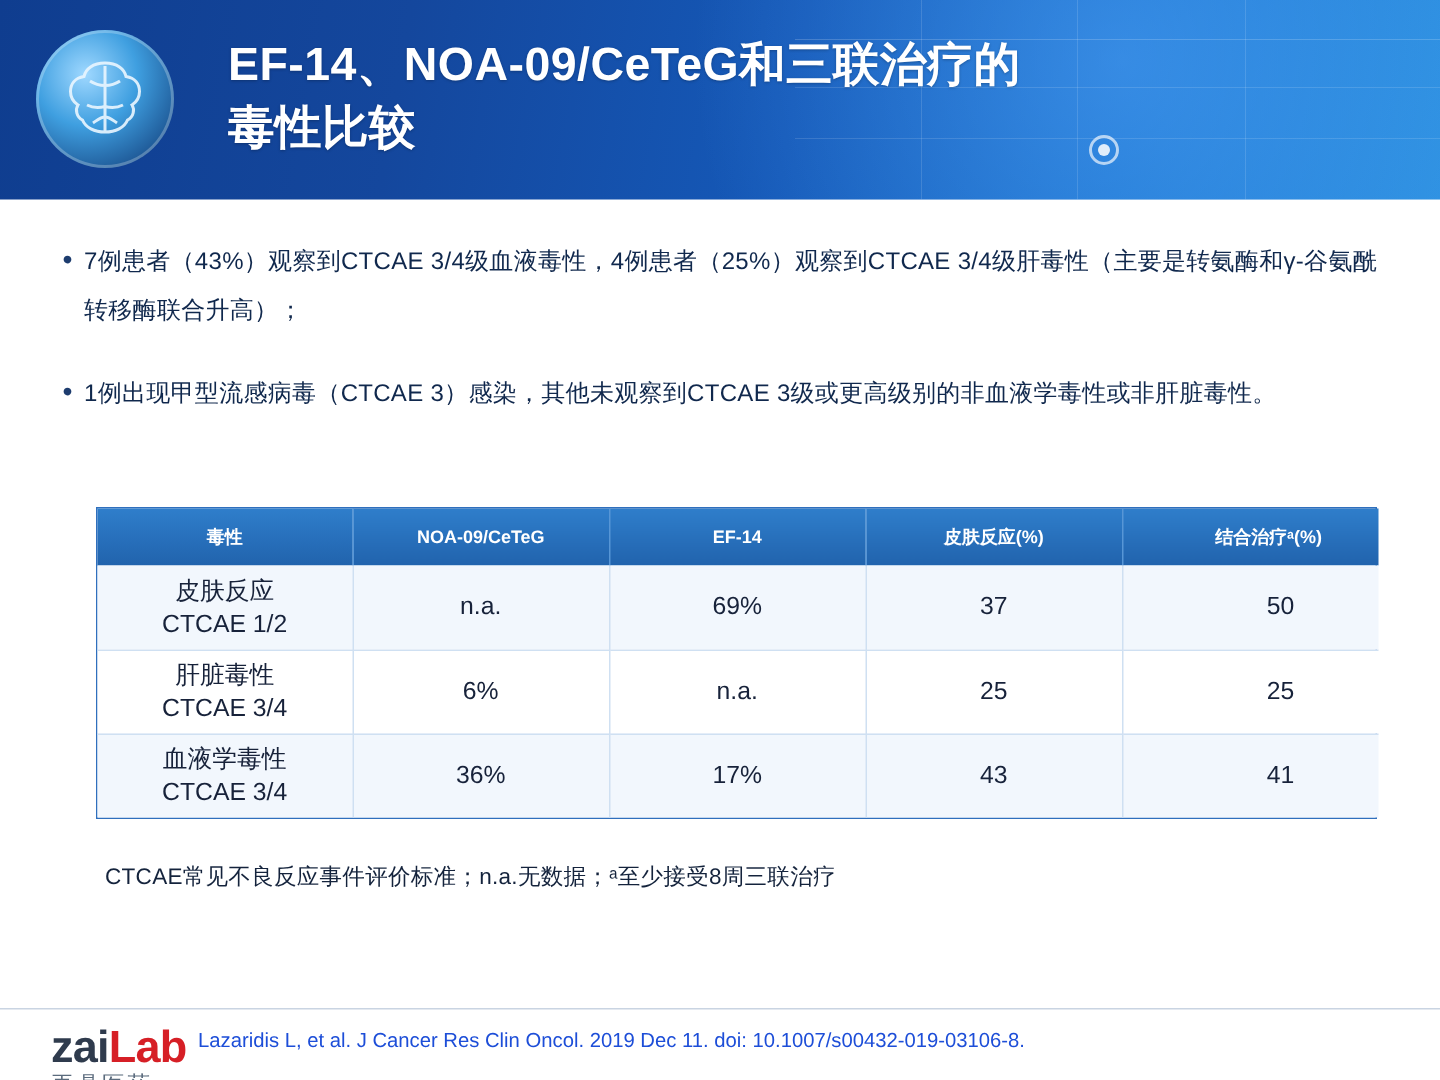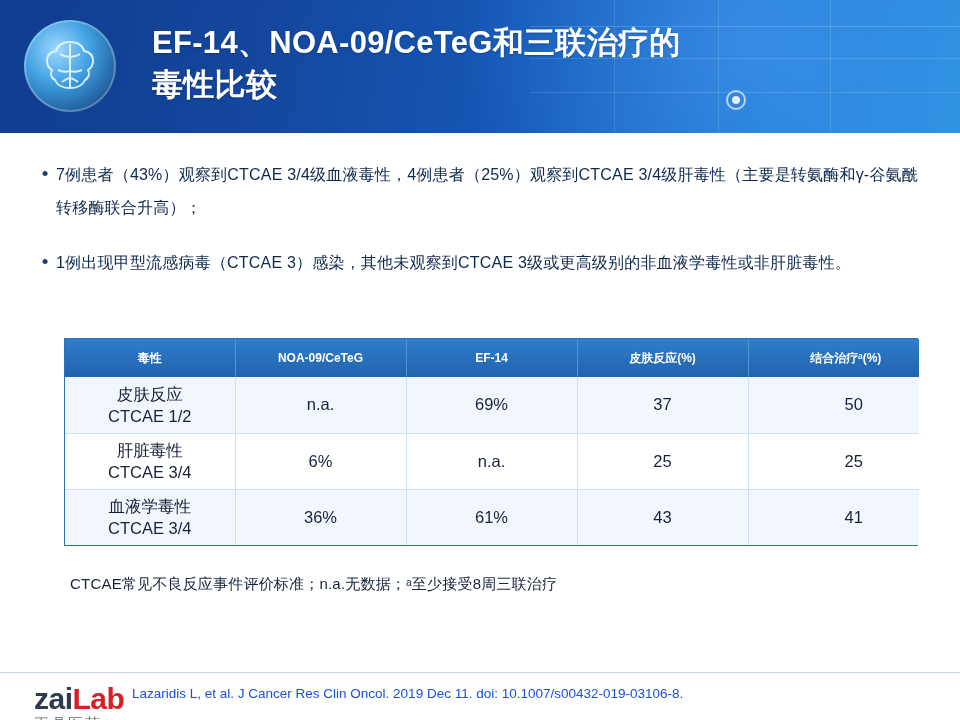--- a/index.html
+++ b/index.html
@@ -217,21 +217,21 @@
           <td>n.a.</td>
           <td>25</td>
           <td>25</td>
         </tr>
         <tr>
           <td class="rowhead">
             <span>血液学毒性</span><br>
             <span>CTCAE 3/4</span>
           </td>
           <td>36%</td>
-          <td>61%</td>
+          <td>17%</td>
           <td>43</td>
           <td>41</td>
         </tr>
       </tbody>
     </table>
   </div>
 
   <div class="table-note">CTCAE常见不良反应事件评价标准；n.a.无数据；ᵃ至少接受8周三联治疗</div>
 
   <div class="footer-line"></div>

